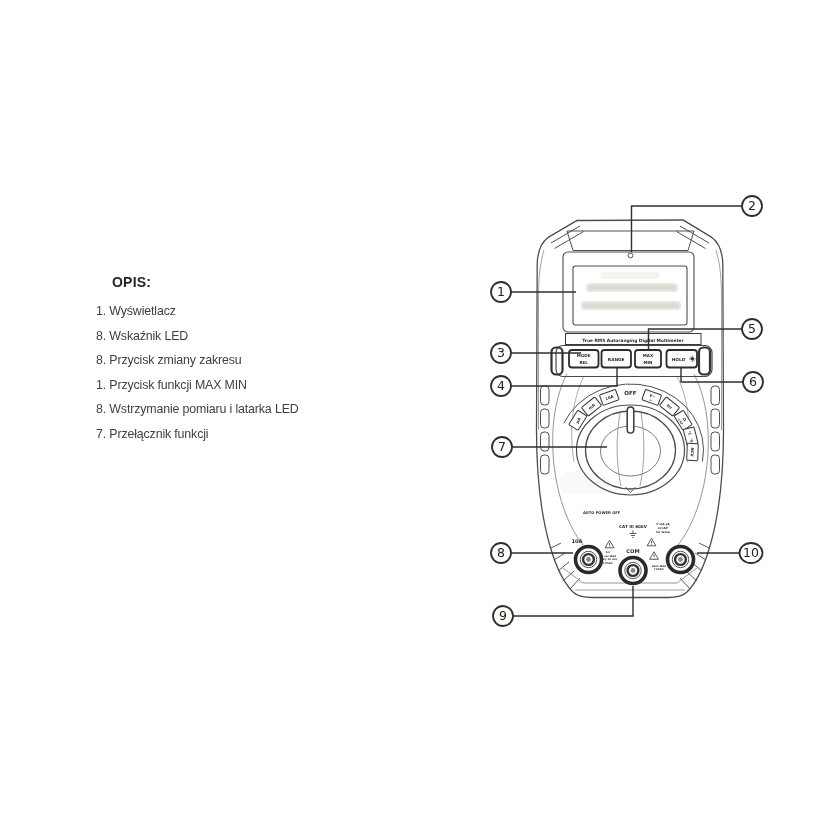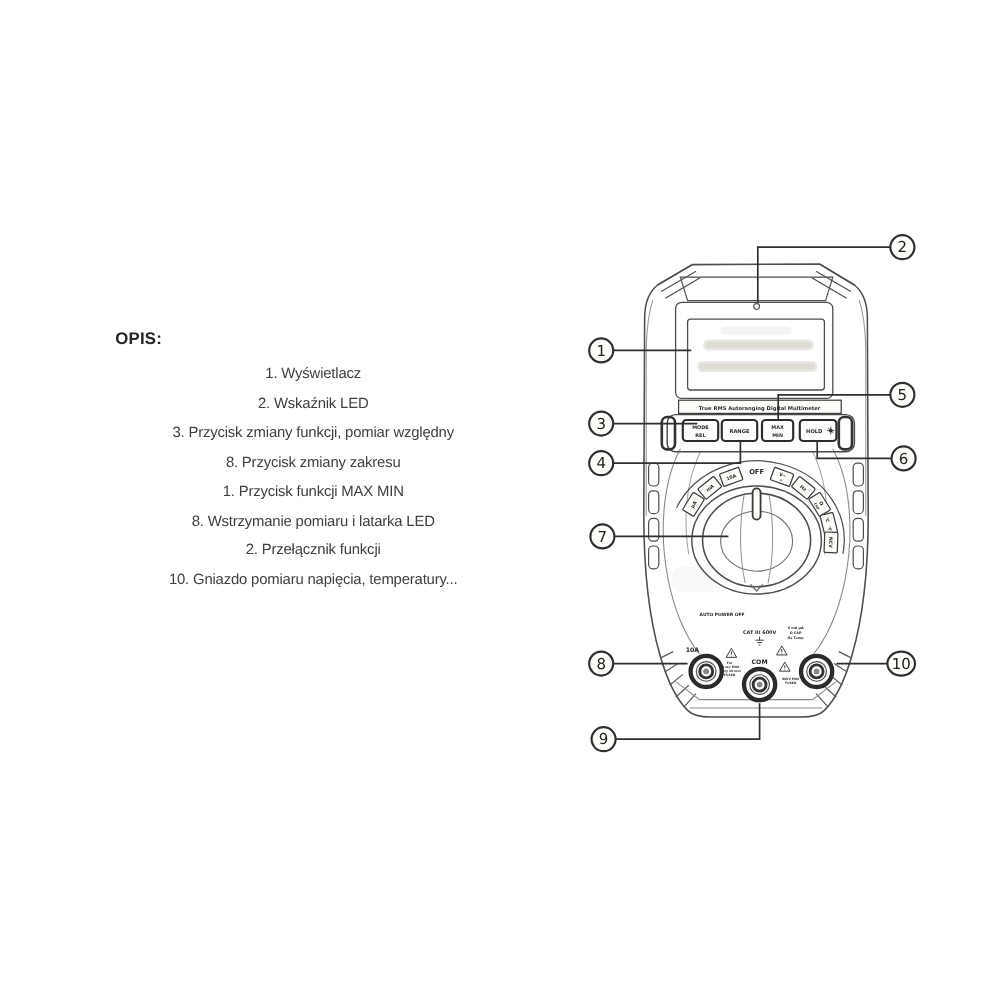--- a/index.html
+++ b/index.html
@@ -1,45 +1,43 @@
 <!DOCTYPE html>
 <html><head>
 <meta charset="utf-8">
 <style>
   html,body{margin:0;padding:0;background:#ffffff;}
   .page{position:relative;width:840px;height:840px;background:#ffffff;overflow:hidden;
         font-family:"Liberation Sans", sans-serif;}
-  .opis-heading{position:absolute;left:96px;top:274px;font-size:14px;font-weight:bold;
+  .opis-heading{position:absolute;left:112px;top:274px;font-size:14px;font-weight:bold;
         color:#262626;letter-spacing:.2px;}
   .opis-list{position:absolute;left:96px;top:299px;width:330px;line-height:24.56px;
-        font-size:12.4px;color:#3f3f3f;letter-spacing:-0.15px;text-align:center;}
+        font-size:12.4px;color:#3f3f3f;letter-spacing:-0.15px;}
   .opis-list div{white-space:nowrap;}
   svg{position:absolute;left:0;top:0;}
   svg text{font-family:"DejaVu Sans","Liberation Sans",sans-serif;fill:#2b2b2b;}
   .ln{stroke:#2f2f2f;stroke-width:1.4;fill:none;}
   .callout-circle{fill:#fffefb;stroke:#2f2f2f;stroke-width:1.8;}
   .callout-num{font-size:12.5px;fill:#222;}
   .body-line{stroke:#4e4e4e;fill:none;}
   .soft{stroke:#8a8a8a;fill:none;}
 </style>
 </head>
 <body>
 
 <div class="page">
 
   <div class="opis-heading">OPIS:</div>
   <div class="opis-list">
     <div>1. Wyświetlacz</div>
-    <div>2. Wskaźnik LED</div>
-    <div>3. Przycisk zmiany funkcji, pomiar względny</div>
+    <div>8. Wskaźnik LED</div>
     <div>8. Przycisk zmiany zakresu</div>
     <div>1. Przycisk funkcji MAX MIN</div>
     <div>8. Wstrzymanie pomiaru i latarka LED</div>
-    <div>2. Przełącznik funkcji</div>
-    <div>10. Gniazdo pomiaru napięcia, temperatury...</div>
+    <div>7. Przełącznik funkcji</div>
   </div>
 
   <svg width="840" height="840" viewBox="0 0 840 840">
 
     <g>
       <path class="body-line" stroke-width="1.3" fill="#fdfdfa" d="M577,220.5 L683,220 L712,237.5 C719,243 722.5,252 722.8,264 L723.5,430
            C723.5,475 719,515 710,546 C704,567 696,583 687,592 C683,596 676,597.5 668,597.5
            L592,597.5 C584,597.5 577,596 573,592 C564,583 556,567 550,546
            C541,515 536.5,475 536.5,430 L537.2,264 C537.5,252 541,243 548,237.5 Z"></path>
 

